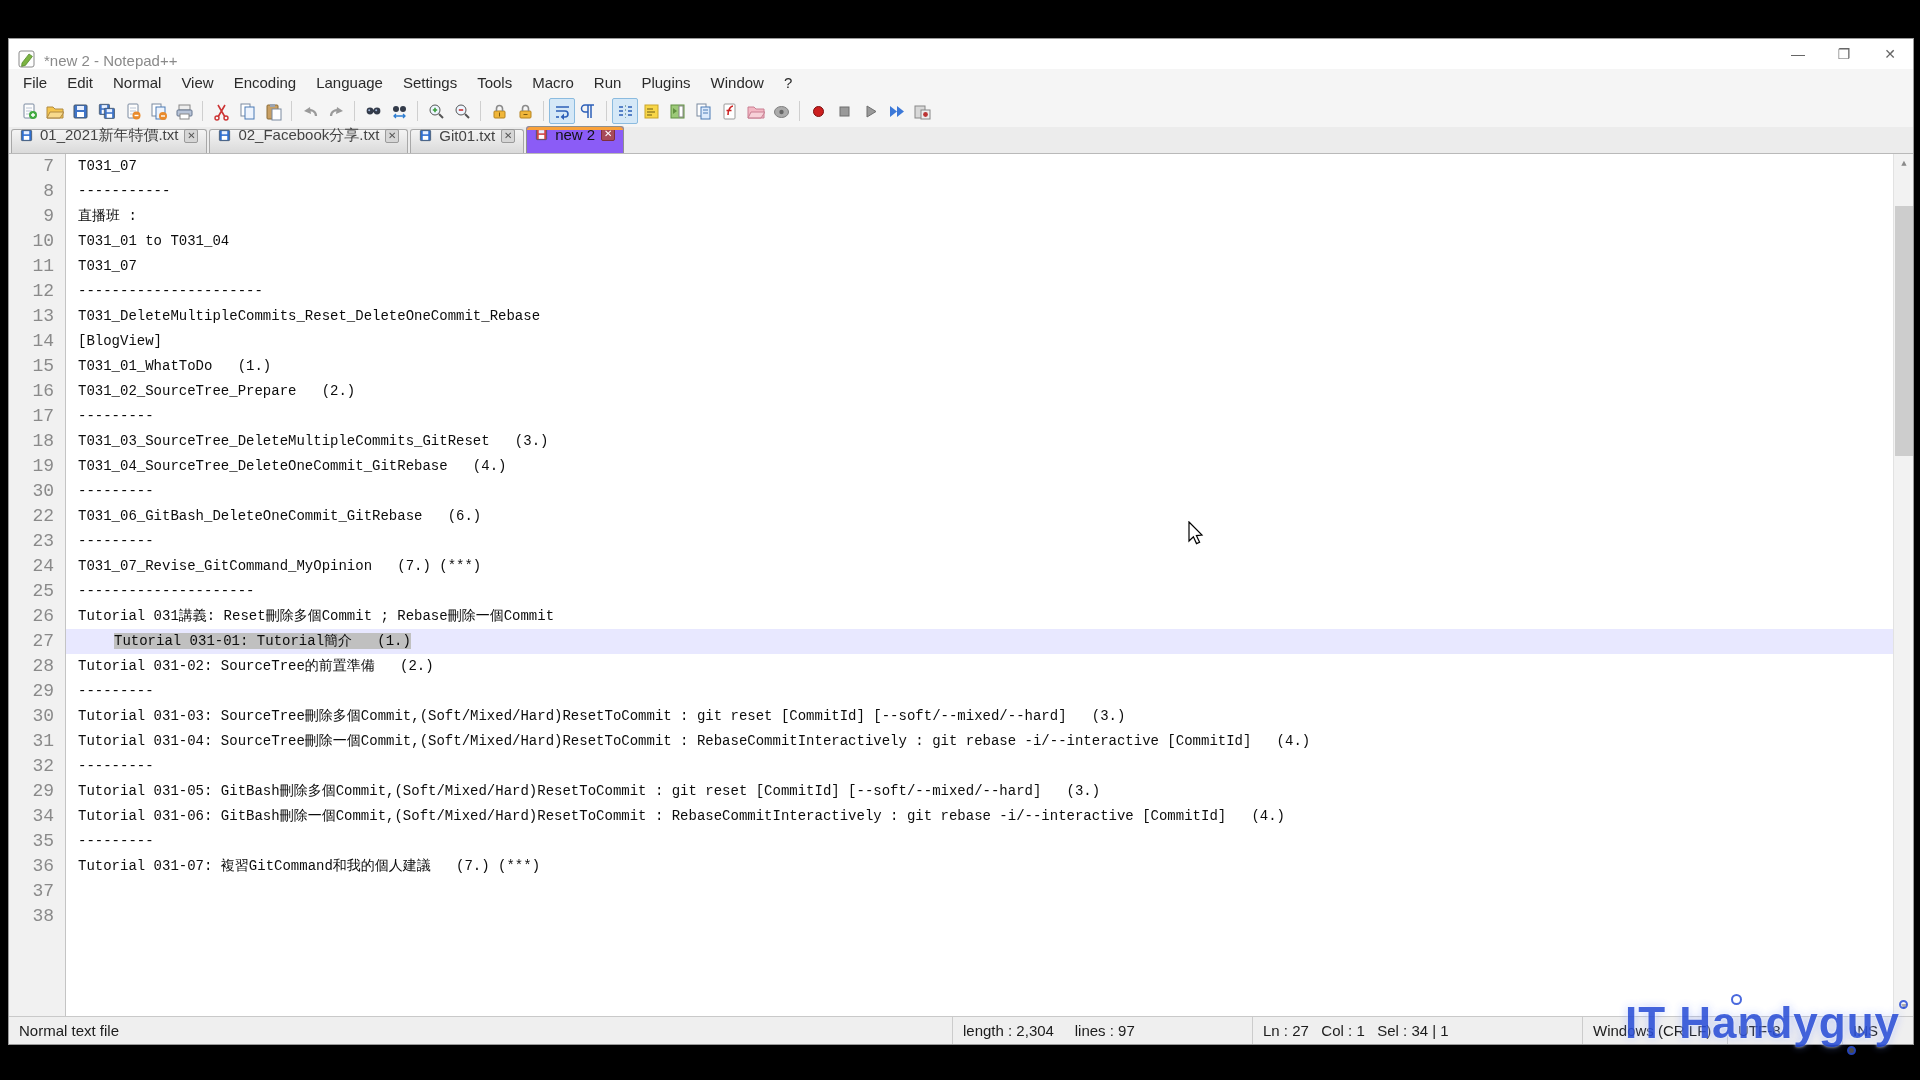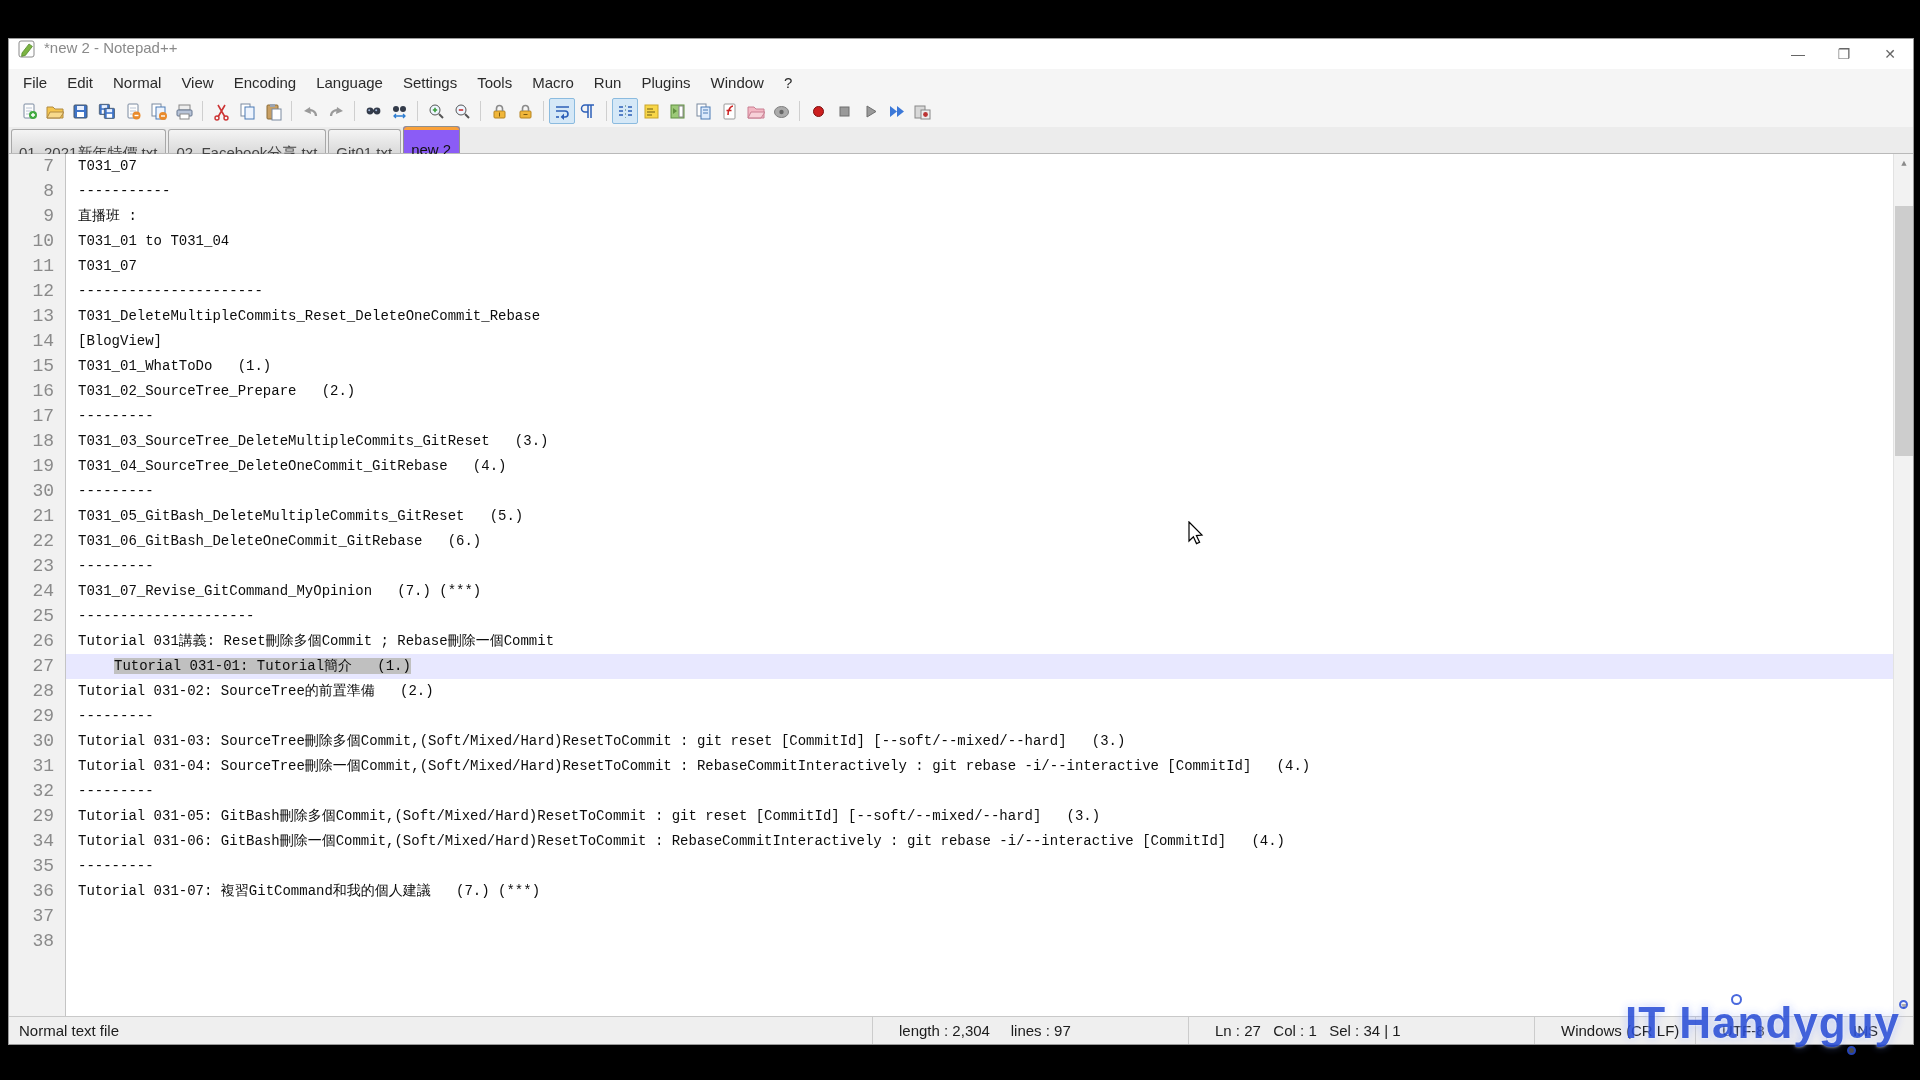--- a/index.html
+++ b/index.html
@@ -3,21 +3,21 @@
 <meta charset="utf-8">
 <style>
   * { box-sizing: border-box; margin: 0; padding: 0; }
   html,body { background:#000; }
   .page { position:relative; width:1920px; height:1080px; background:#000; overflow:hidden;
           font-family:"Liberation Sans", sans-serif; }
   .win { position:absolute; left:8px; top:38px; width:1906px; height:1007px;
          background:#f5f5f5; border:1px solid #9a9a9a; display:flex; flex-direction:column; }
 
   
-  .titlebar { height:30px; background:#ffffff; display:flex; align-items:flex-start; padding-left:8px; flex:0 0 auto; }
+  .titlebar { height:30px; background:#ffffff; display:flex; align-items:flex-end; padding-left:8px; flex:0 0 auto; }
   .titlebar .app-ic { width:20px; height:20px; margin-right:7px; }
   .titlebar .title { font-size:15px; color:#8a8a8a; flex:1 1 auto; }
   .winbtns { display:flex; height:100%; }
   .winbtn { width:46px; height:100%; display:flex; align-items:center; justify-content:center;
             color:#666; font-size:14px; }
 
   
   .menubar { height:26px; background:#f5f5f5; display:flex; align-items:center; padding-left:4px;
              font-size:15px; color:#2b2b2b; flex:0 0 auto; }
   .menu-item { padding:3px 10px; }
@@ -25,23 +25,23 @@
   
   .toolbar { height:32px; background:#f5f5f5; display:flex; align-items:center; padding-left:6px; flex:0 0 auto; }
   .tbtn { width:26px; height:26px; display:flex; align-items:center; justify-content:center; border:1px solid transparent; border-radius:2px; }
   .tbtn.active { background:#d5e8f7; border-color:#8bbbdf; }
   .tbtn svg { display:block; }
   .tsep { width:1px; height:20px; background:#cfcfcf; margin:0 5px; }
 
   
   .tabbar { height:27px; background:#ececec; display:flex; align-items:flex-end; padding-left:2px;
             border-bottom:1px solid #b9b9b9; flex:0 0 auto; }
-  .tab { display:flex; align-items:center; gap:14px; height:24px; padding:0 8px 12px 7px;
+  .tab { display:flex; align-items:center; gap:6px; height:24px; padding:0 8px 12px 7px;
          background:linear-gradient(#f4f4f4,#dadada); border:1px solid #a8a8a8; border-bottom:none;
-         border-radius:3px 3px 0 0; margin-right:2px; font-size:15px; color:#444; position:relative;flex-direction:column; }
+         border-radius:3px 3px 0 0; margin-right:2px; font-size:15px; color:#444; position:relative; }
   .tab.active { height:27px; background:#8b5cf6; color:#111; border-color:#8f8f8f; }
   .tab.active::before { content:""; position:absolute; left:0; right:0; top:0; height:3px;
                         background:var(--accent,#f9a13a); border-radius:3px 3px 0 0; }
   .tab .tclose { width:14px; height:14px; border:1px solid #9a9a9a; border-radius:2px; background:#d6d6d6;
                  color:#555; font-size:10px; line-height:12px; text-align:center; }
   .tab.active .tclose { background:#a84a5a; border-color:#7d2f3d; color:#fff; }
   .tab .tsave { width:15px; height:15px; }
 
   
   .editor { position:relative; flex:1 1 auto; background:#fff; overflow:hidden;
@@ -60,21 +60,21 @@
 
   
   .vscroll { position:absolute; top:0; right:0; bottom:0; width:20px; background:#f2f2f2; border-left:1px solid #e2e2e2; }
   .sb-arrow { position:absolute; left:0; width:20px; height:19px; color:#8a8a8a; font-size:9px;
               display:flex; align-items:center; justify-content:center; }
   .sb-arrow.up { top:0; } .sb-arrow.down { bottom:0; }
   .sb-thumb { position:absolute; left:1px; width:18px; top:52px; height:250px; background:#cdcdcd; }
 
   
   .statusbar { height:28px; flex:0 0 auto; background:#efefef; border-top:1px solid #c9c9c9;
-               display:flex; align-items:stretch; font-size:15px; color:#1c1c1c;gap:16px; }
+               display:flex; align-items:stretch; font-size:15px; color:#1c1c1c; }
   .seg { display:flex; align-items:center; padding:0 10px; border-right:1px solid #cccccc; white-space:pre; }
   .seg:nth-child(1){ flex:1 1 auto; }
   .seg:nth-child(2){ width:300px; }
   .seg:nth-child(3){ width:330px; }
   .seg:nth-child(4){ width:145px; }
   .seg:nth-child(5){ width:115px; }
   .seg:nth-child(6){ width:70px; border-right:none; }
 
   
   .cursor { position:absolute; left:1188px; top:521px; z-index:50; }
@@ -439,24 +439,20 @@
           </div>
           <div class="line">
             <span class="ln">19</span>
             <span class="code">T031_04_SourceTree_DeleteOneCommit_GitRebase   (4.)</span>
           </div>
           <div class="line">
             <span class="ln">30</span>
             <span class="code">---------</span>
           </div>
           <div class="line">
-            <span class="ln">21</span>
-            <span class="code">T031_05_GitBash_DeleteMultipleCommits_GitReset   (5.)</span>
-          </div>
-          <div class="line">
             <span class="ln">22</span>
             <span class="code">T031_06_GitBash_DeleteOneCommit_GitRebase   (6.)</span>
           </div>
           <div class="line">
             <span class="ln">23</span>
             <span class="code">---------</span>
           </div>
           <div class="line">
             <span class="ln">24</span>
             <span class="code">T031_07_Revise_GitCommand_MyOpinion   (7.) (***)</span>

